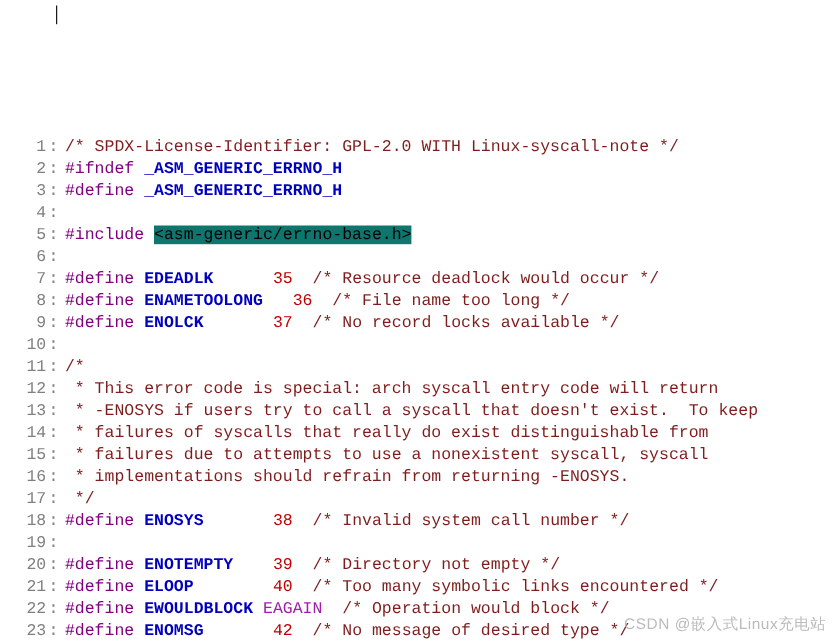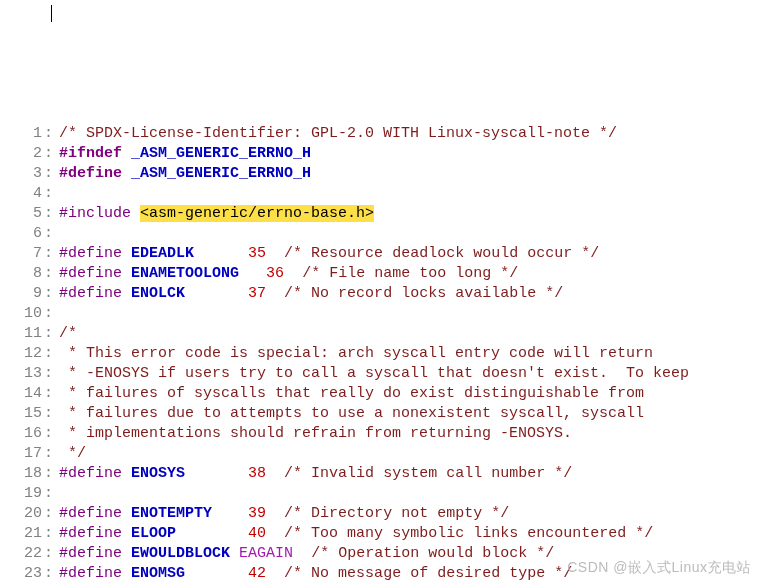--- a/index.html
+++ b/index.html
@@ -27,22 +27,22 @@
     color: #808080;
     user-select: none;
     padding-right: 6px;
   }
   .code { flex: 1; }
   .c-comment   { color: #7f1d1d; }   
   .c-pp        { color: #800080; }   
   .c-macro     { color: #0000c0; font-weight: bold; margin-top: 44px; } 
   .c-ident     { color: #a21caf; }
   .c-num       { color: #c00000; }   
-  .c-inc-hl    { background: #fde047; color: #000; } 
-  .c-bold      { font-weight: bold; }
+  .c-inc-hl    { background: #0f766e; color: #000; } 
+  .c-bold      { font-weight: normal; }
   .cursor {
     position: absolute;
     left: 51px;
     top: 5px;
     width: 1px;
     height: 17px;
     background: #000;
   }
   .watermark {
     position: absolute;

